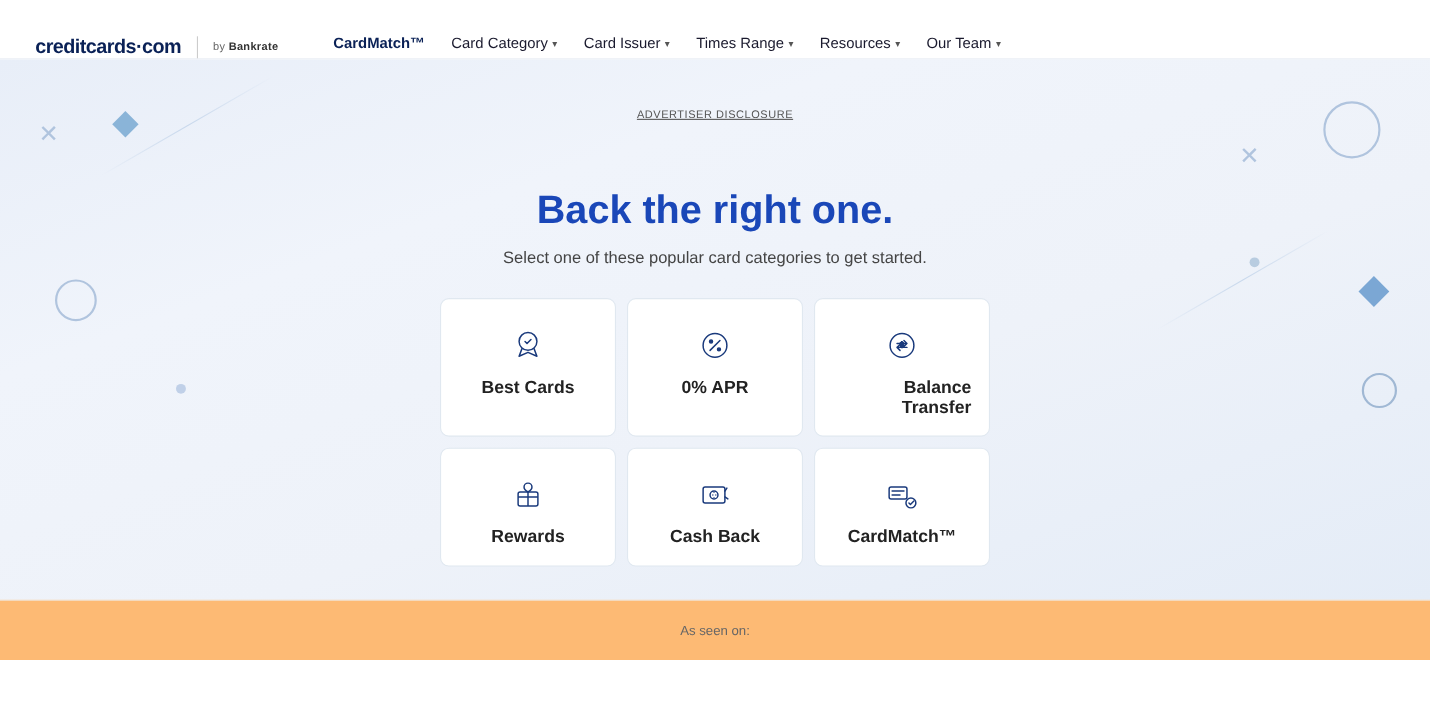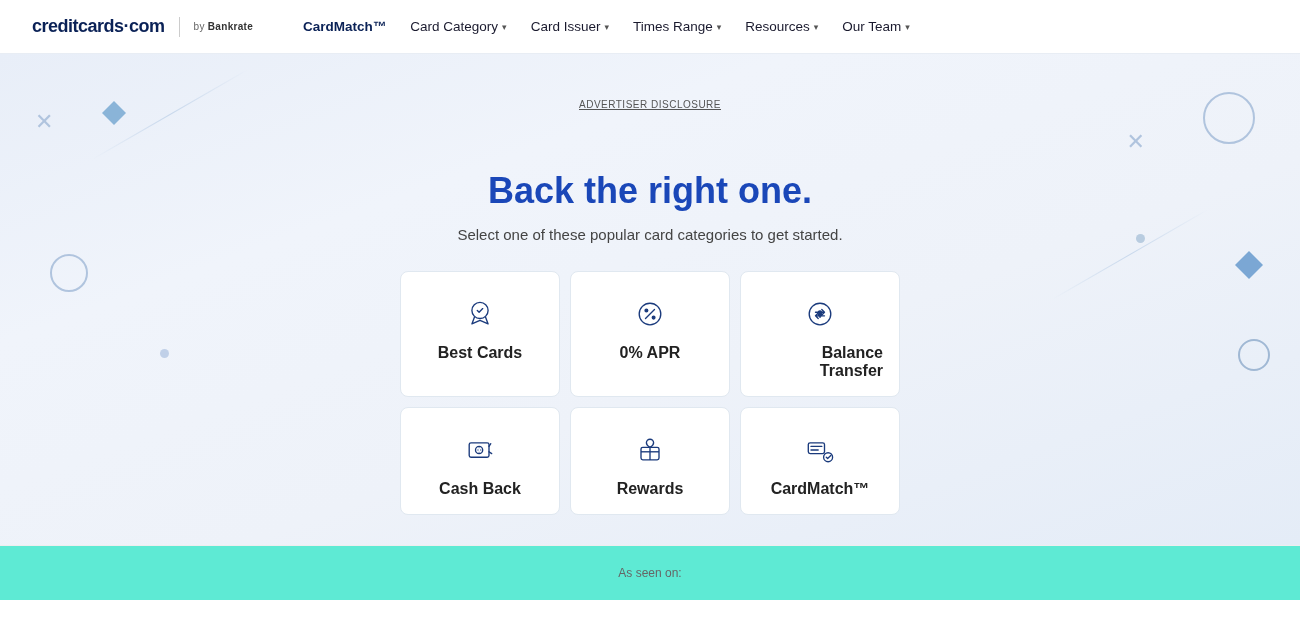--- a/index.html
+++ b/index.html
@@ -10,21 +10,21 @@
       width: 1300px;
       min-height: 640px;
       overflow-x: hidden;
     }
 
     
     .navbar {
       background: #fff;
       height: 54px;
       display: flex;
-      align-items: center;
+      align-items: flex-end;
       padding: 0 32px;
       border-bottom: 1px solid #e8edf4;
       position: relative;
       z-index: 10;
     }
     .logo {
       display: flex;
       align-items: center;
       gap: 6px;
       margin-right: 40px;
@@ -160,21 +160,21 @@
     }
     .card-cat-label {
       font-size: 16px;
       color: #222;
       font-weight: 700;
       text-align: right;
     }
 
     
     .as-seen-on {
-      background: #5eead4;
+      background: #fdba74;
       padding: 20px 32px;
       display: flex;
       align-items: center;
       gap: 32px;
       justify-content: center;
       border-top: 1px solid #eee;
     }
     .as-seen-label {
       font-size: 12px;
       color: #666;
@@ -325,44 +325,44 @@
           <path d="M25 22H15M18 25l-3-3 3-3" stroke="#1a3a7c" stroke-width="1.5" stroke-linecap="round" stroke-linejoin="round"></path>
           <text x="18" y="22" font-size="7" fill="#1a3a7c" font-weight="bold">$</text>
         </svg>
       </div>
       <span class="card-cat-label">Balance Transfer</span>
     </div>
 
     <div class="card-cat">
       <div class="card-cat-icon">
         <svg viewBox="0 0 40 40" fill="none" xmlns="http://www.w3.org/2000/svg">
+          <rect x="10" y="17" width="20" height="14" rx="2" stroke="#1a3a7c" stroke-width="1.5"></rect>
+          <path d="M10 22h20" stroke="#1a3a7c" stroke-width="1.5"></path>
+          <path d="M20 17v14" stroke="#1a3a7c" stroke-width="1.5"></path>
+          <path d="M20 17c0 0-4-2-4-5a4 4 0 0 1 8 0c0 3-4 5-4 5z" stroke="#1a3a7c" stroke-width="1.5" stroke-linejoin="round"></path>
+        </svg>
+      </div>
+      <span class="card-cat-label">Rewards</span>
+    </div>
+
+    <div class="card-cat">
+      <div class="card-cat-icon">
+        <svg viewBox="0 0 40 40" fill="none" xmlns="http://www.w3.org/2000/svg">
           <rect x="8" y="12" width="22" height="16" rx="2" stroke="#1a3a7c" stroke-width="1.5"></rect>
           <circle cx="19" cy="20" r="4" stroke="#1a3a7c" stroke-width="1.5"></circle>
           <path d="M19 17v1M19 22v1M17 20h1.5M20 20h1.5" stroke="#1a3a7c" stroke-width="1"></path>
           <path d="M30 16l2-3M30 22l3 2" stroke="#1a3a7c" stroke-width="1.5" stroke-linecap="round"></path>
         </svg>
       </div>
       <span class="card-cat-label">Cash Back</span>
     </div>
 
     <div class="card-cat">
       <div class="card-cat-icon">
         <svg viewBox="0 0 40 40" fill="none" xmlns="http://www.w3.org/2000/svg">
-          <rect x="10" y="17" width="20" height="14" rx="2" stroke="#1a3a7c" stroke-width="1.5"></rect>
-          <path d="M10 22h20" stroke="#1a3a7c" stroke-width="1.5"></path>
-          <path d="M20 17v14" stroke="#1a3a7c" stroke-width="1.5"></path>
-          <path d="M20 17c0 0-4-2-4-5a4 4 0 0 1 8 0c0 3-4 5-4 5z" stroke="#1a3a7c" stroke-width="1.5" stroke-linejoin="round"></path>
-        </svg>
-      </div>
-      <span class="card-cat-label">Rewards</span>
-    </div>
-
-    <div class="card-cat">
-      <div class="card-cat-icon">
-        <svg viewBox="0 0 40 40" fill="none" xmlns="http://www.w3.org/2000/svg">
           <rect x="7" y="12" width="18" height="12" rx="2" stroke="#1a3a7c" stroke-width="1.5"></rect>
           <path d="M10 16h12M10 20h8" stroke="#1a3a7c" stroke-width="1.5" stroke-linecap="round"></path>
           <circle cx="29" cy="28" r="5" stroke="#1a3a7c" stroke-width="1.5"></circle>
           <path d="M27 28l1.5 1.5L32 26" stroke="#1a3a7c" stroke-width="1.5" stroke-linecap="round" stroke-linejoin="round"></path>
         </svg>
       </div>
       <span class="card-cat-label">CardMatch™</span>
     </div>
 
   </div>

